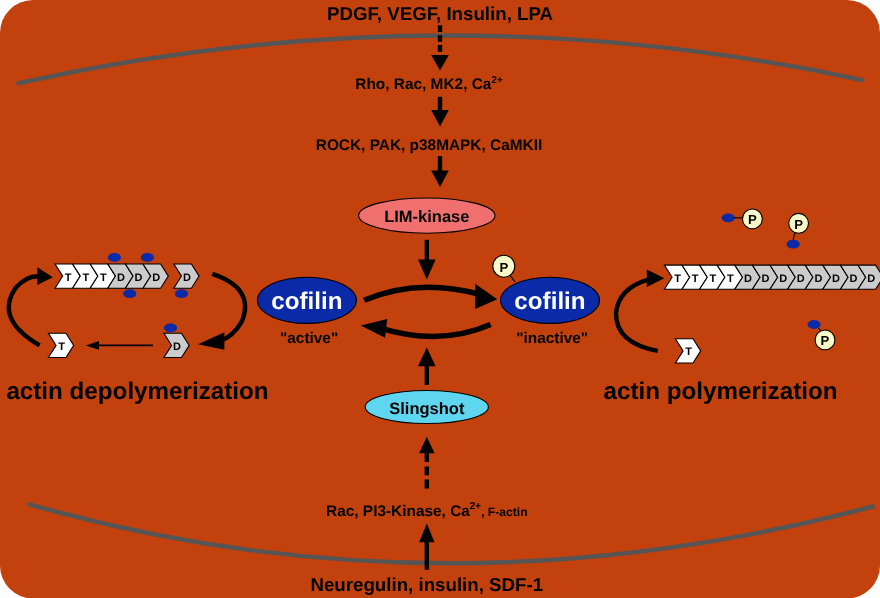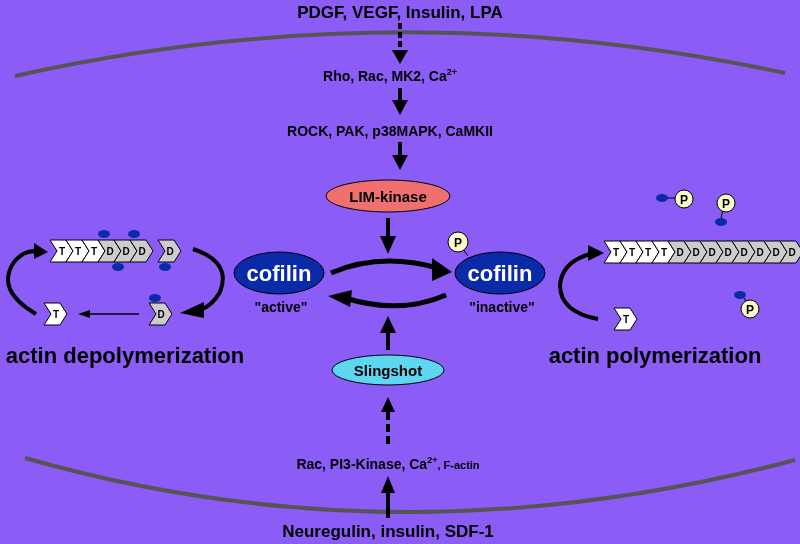--- a/index.html
+++ b/index.html
@@ -1,16 +1,16 @@
 <!DOCTYPE html>
 <html><head>
 <meta charset="utf-8">
 <style>
   html,body{margin:0;padding:0;background:#fff;}
-  #stage{position:relative;width:800px;height:544px;overflow:hidden;background:#8b5cf6;font-family:"Liberation Sans",sans-serif;}
+  #stage{position:relative;width:800px;height:544px;overflow:hidden;background:#c2410c;font-family:"Liberation Sans",sans-serif;border-radius:30px;}
   svg{position:absolute;left:0;top:0;}
   .lbl{font-family:"Liberation Sans",sans-serif;font-weight:bold;fill:#000;}
 </style>
 </head>
 <body>
 
 <div id="stage">
 <svg width="800" height="544" viewBox="0 0 800 544">
   <defs>
     <marker id="ah" markerWidth="8" markerHeight="8" refX="4" refY="4" orient="auto" markerUnits="userSpaceOnUse">

